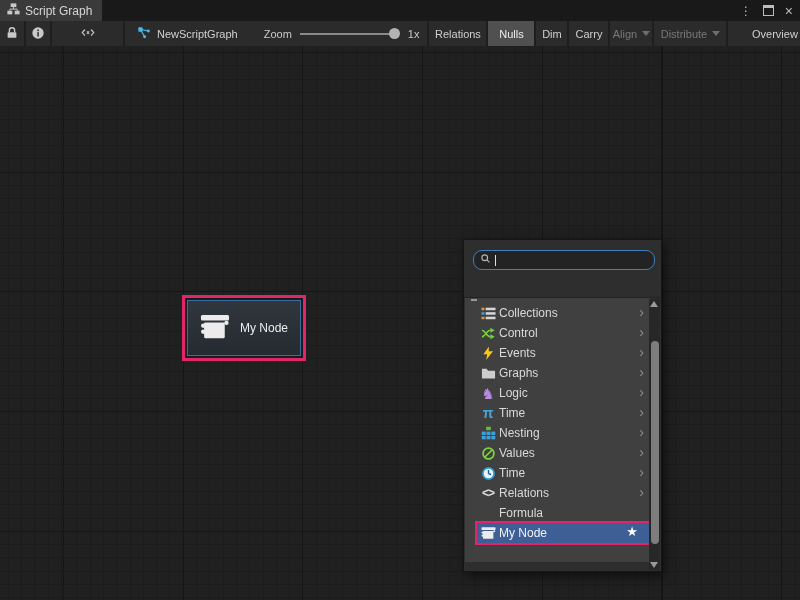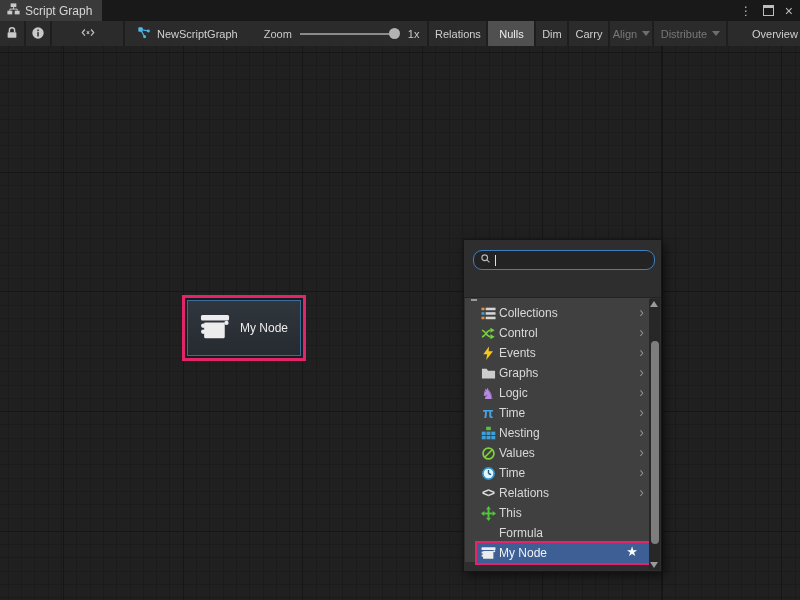--- a/index.html
+++ b/index.html
@@ -321,35 +321,20 @@
         </div>
         <div class="fr">
           <span class="fi">
             <span class="gi vars">&lt;&gt;</span>
           </span>
           <span>Relations</span>
           <span class="chev">›</span>
         </div>
         <div class="fr">
           <span class="fi">
-            <svg width="15" height="15" viewBox="0 0 16 16">
-              <g fill="#53c63f">
-                <rect x="7" y="3.5" width="2" height="9"></rect>
-                <rect x="3.5" y="7" width="9" height="2"></rect>
-       <polygon points="8,0 10.6,3.6 5.4,3.6"></polygon>
-                <polygon points="8,16 10.6,12.4 5.4,12.4"></polygon>
-       <polygon points="0,8 3.6,5.4 3.6,10.6"></polygon>
-                <polygon points="16,8 12.4,5.4 12.4,10.6"></polygon>
-              </g>
-            </svg>
-          </span>
-          <span>This</span>
-        </div>
-        <div class="fr">
-          <span class="fi">
             <span class="gi formula">fx</span>
           </span>
           <span>Formula</span>
         </div>
         <div class="fr selected">
           <span class="fi">
             <svg width="15" height="14" viewBox="0 0 16 14">
               <g fill="#ececec">
        <rect x="0.5" y="0.8" width="15" height="3" rx="0.8"></rect>
                 <rect x="2.2" y="4.8" width="11" height="8.4" rx="0.6"></rect>

